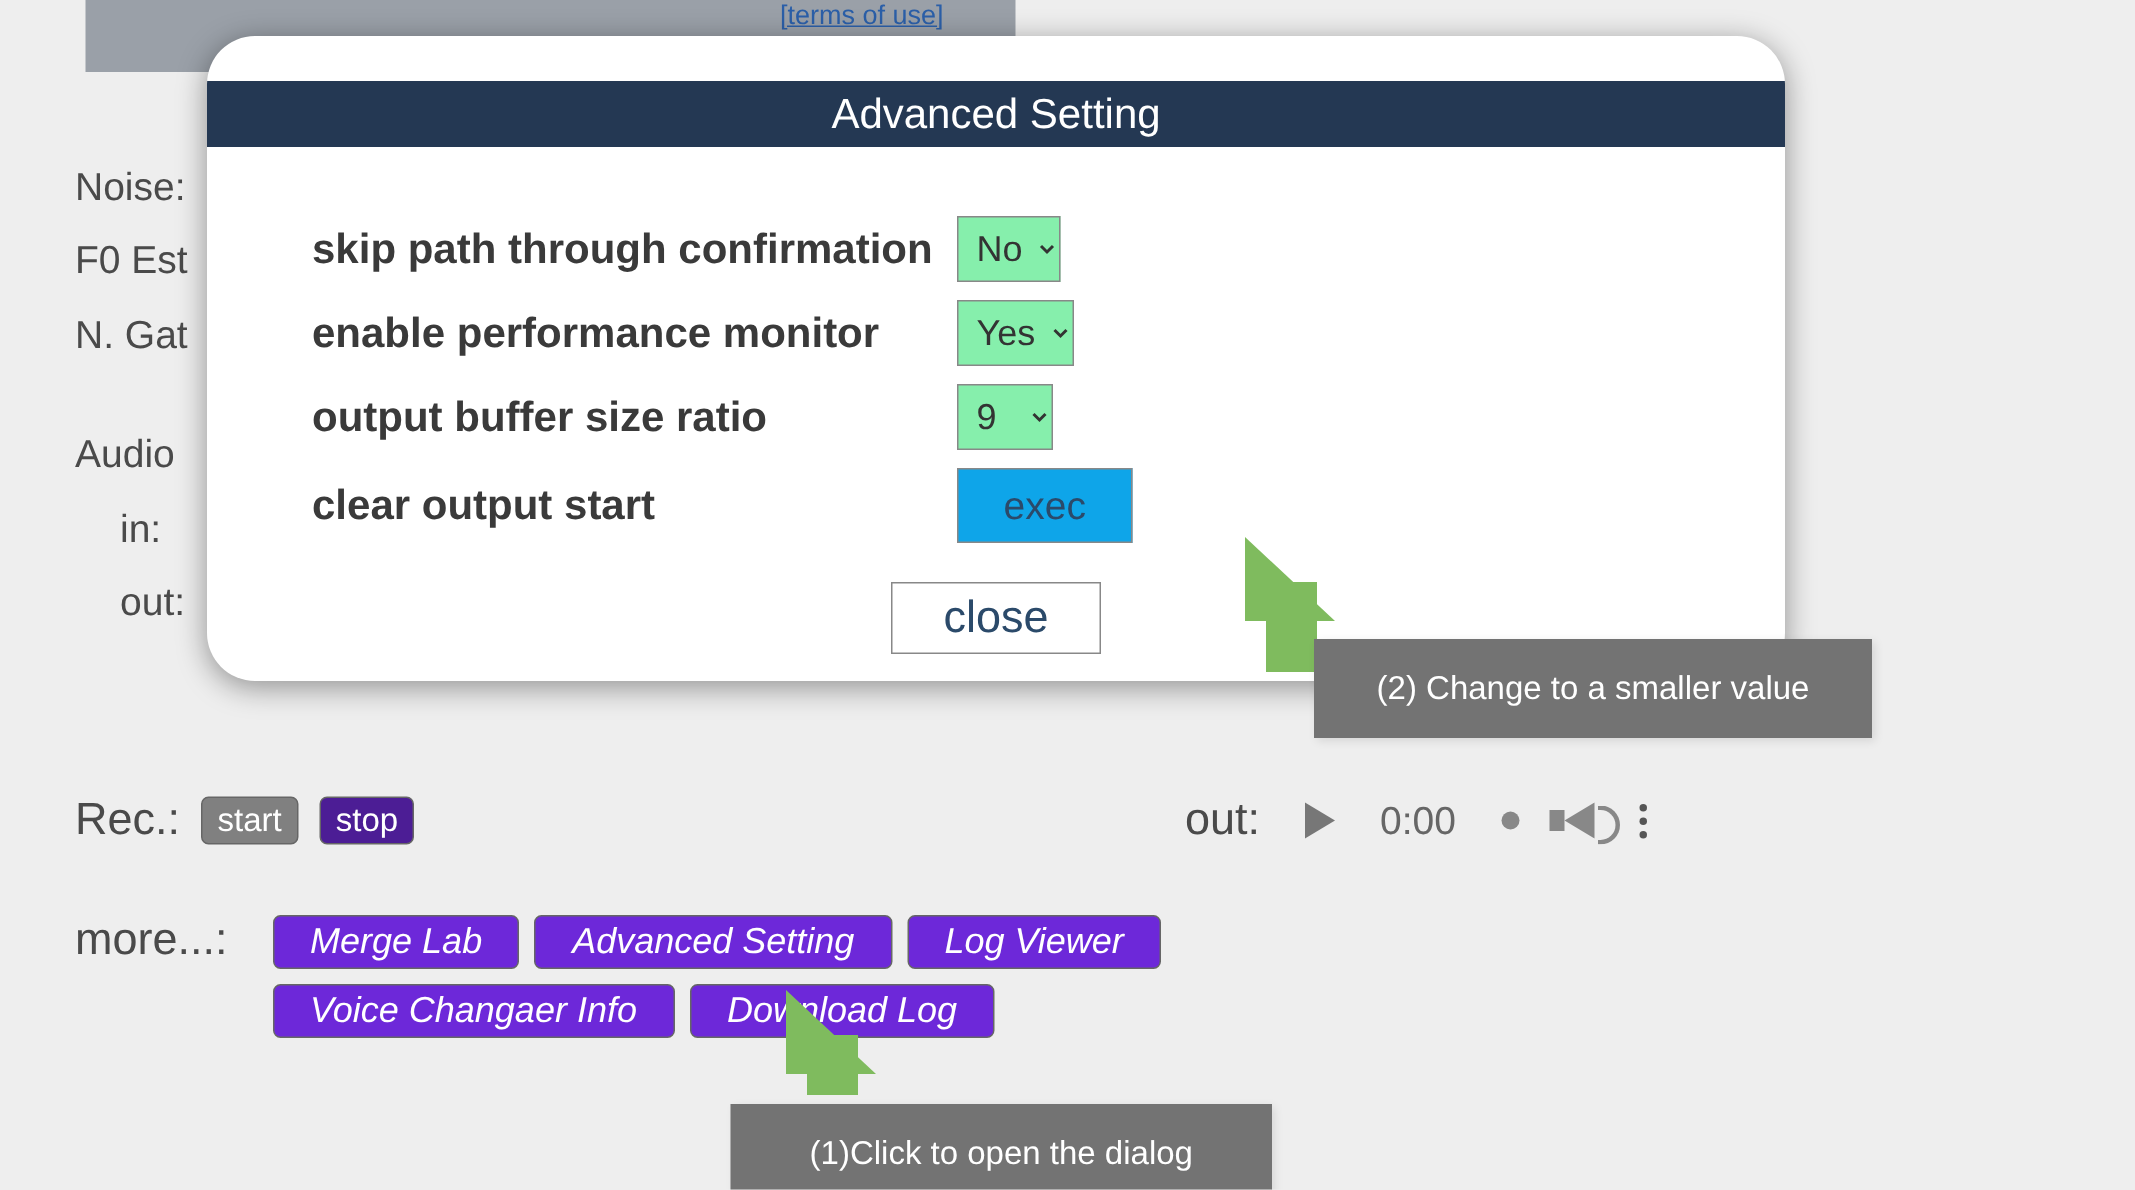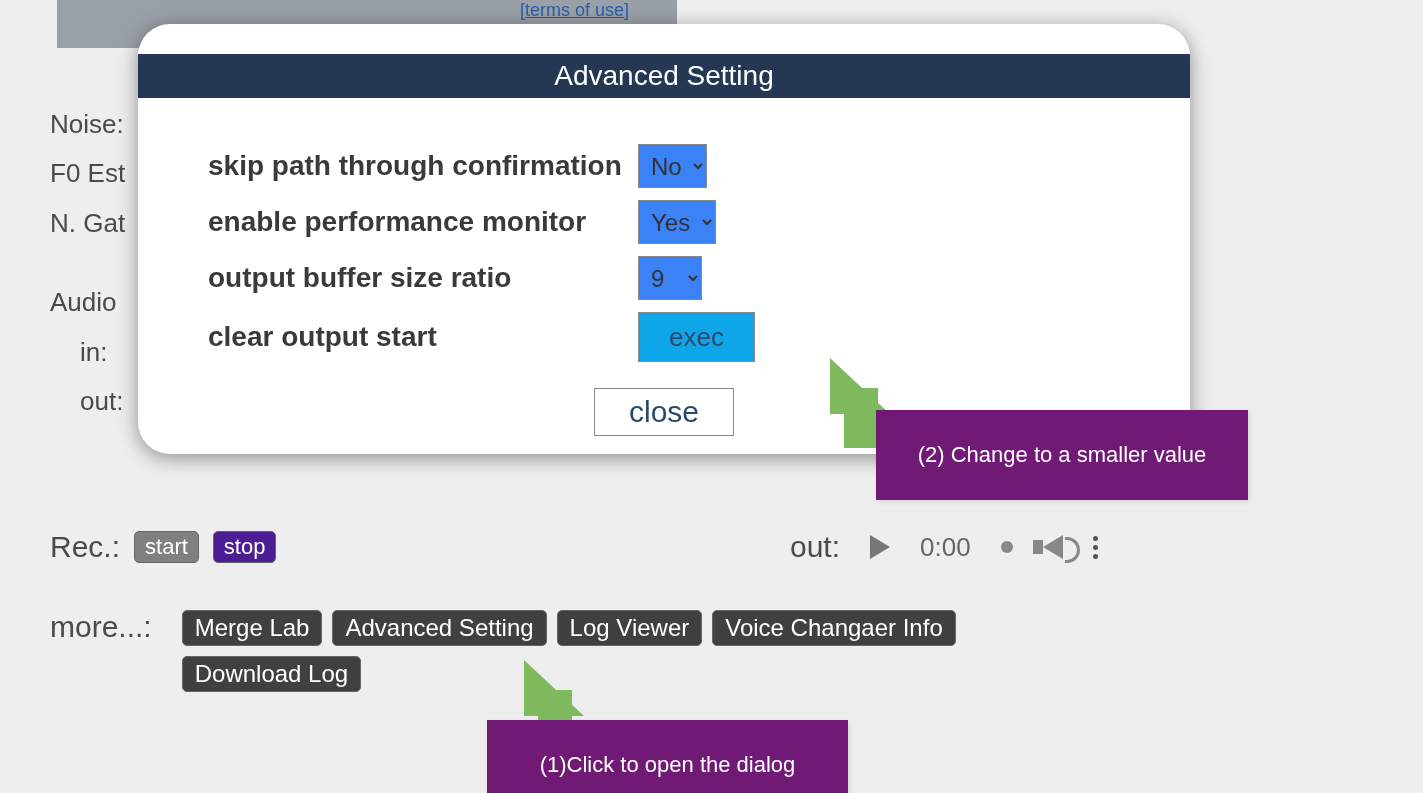--- a/index.html
+++ b/index.html
@@ -107,21 +107,21 @@
       position: absolute;
       left: 50px;
       top: 610px;
       display: flex;
       align-items: flex-start;
       gap: 30px;
       font-size: 30px;
       color: #4a4a4a;
     }
     .more-chips { display:flex; flex-wrap:wrap; gap:10px; max-width:800px; }
-    .more-chips .chip { font-size:24px; padding:3px 12px; background:#404040; }
+    .more-chips .chip { font-size:24px; padding:3px 24px; background:#6d28d9;font-style:italic; }
 
     
     .dialog {
       position: absolute;
       left: 138px;
       top: 24px;
       width: 1052px;
       border-radius: 32px;
       background: #fff;
       box-shadow: 0 4px 20px rgba(0,0,0,0.4);
@@ -144,21 +144,21 @@
     .setting-label {
       flex: 0 0 430px;
       font-size: 28px;
       font-weight: 700;
       color: #3a3a3a;
     }
     .sel {
       font-size: 24px;
       padding: 4px 8px;
       border: 1px solid #888;
-      background: #3b82f6;
+      background: #86efac;
       color: #333;
       height: 44px;
     }
     .exec-btn {
       font-size: 26px;
       padding: 4px 30px;
       border: 1px solid #888;
       background: #0ea5e9;
       color: #2b4a6a;
       height: 50px;
@@ -169,25 +169,26 @@
       border: 1px solid #888;
       background: #fff;
       color: #2b4a6a;
       display:block;
       margin: 20px auto 0;
     }
 
     
     .callout {
       position: absolute;
-      background: #701a75;
+      background: #737373;
       color: #fff;
       font-size: 22px;
-      padding: 32px 26px;
+      padding: 20px 26px;
       box-shadow: 2px 2px 6px rgba(0,0,0,0.1);
+      margin-top: 16px;
     }
     .callout2 {
       left: 876px;
       top: 410px;
       width: 372px;
       text-align:center;
     }
     .callout1 {
       left: 487px;
       top: 720px;

